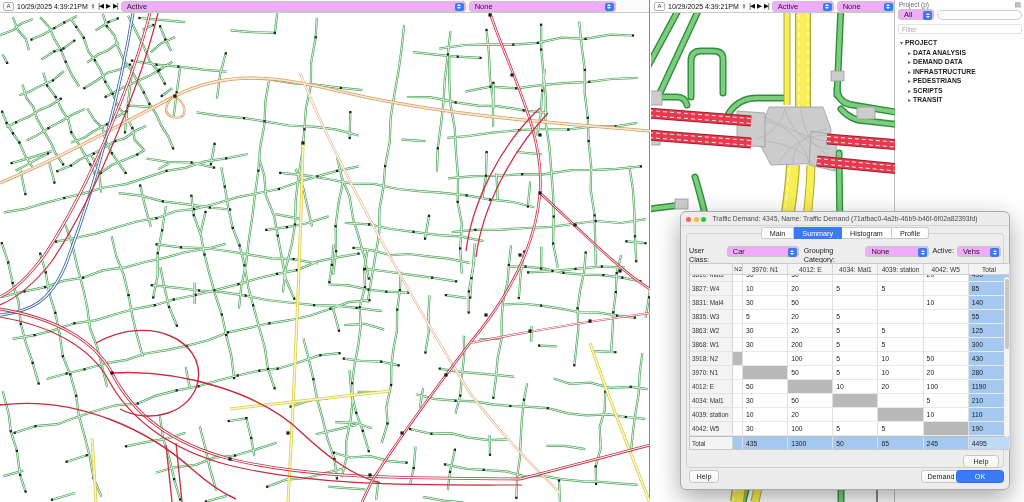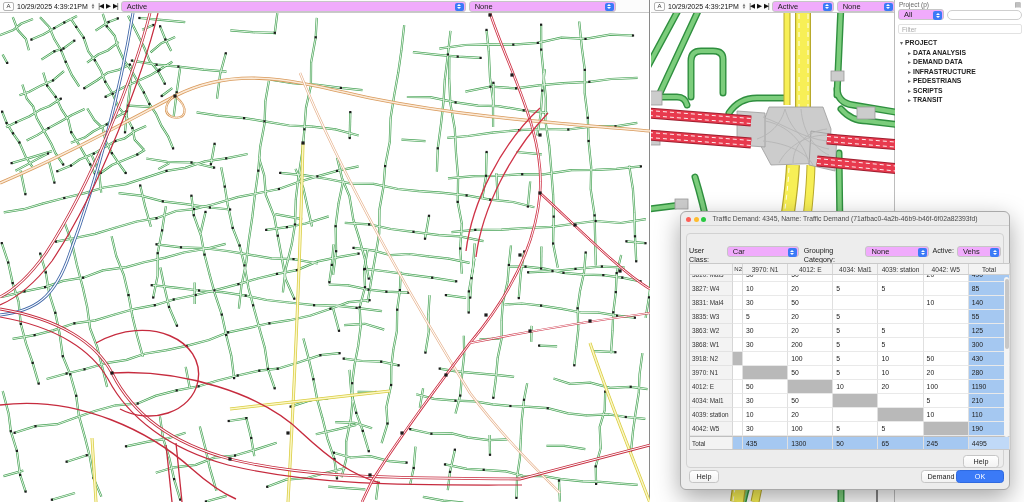--- a/index.html
+++ b/index.html
@@ -957,21 +957,21 @@
           <path d="M166,150.5 L250,158.5"></path>
       </g>
       <path d="M226,420 L226,489" stroke="#333" stroke-width="1.2" fill="none"></path>
     </svg>
   </div>
 
   <div class="pane" id="proj-pane">
     <span class="pp-title">Project (p)</span>
     <span class="pp-opt">▤</span>
     <div class="pp-row">
-      <span class="combo" style="width:46px">
+      <span class="combo" style="width:36px">
         <span>All</span>
         <span class="step">
             <b class="up"></b>
             <b class="dn"></b>
           </span>
       </span>
       <input class="pp-search" placeholder="" style="">
     </div>
     <input class="pp-filter" placeholder="Filter" style="">
     <div id="tree">
@@ -1010,20 +1010,26 @@
     <div class="dlg-titlebar">
       <span class="tl">
         <i class="r"></i>
         <i class="y"></i>
         <i class="g"></i>
       </span>
       <span>Traffic Demand: 4345, Name: Traffic Demand  (71afbac0-4a2b-46b9-b46f-6f02a82393fd)</span>
     </div>
 
     <div class="groupbox"></div>
+    <div class="tabs" id="tabbar">
+        <div class="tab">Main</div>
+        <div class="tab sel">Summary</div>
+        <div class="tab">Histogram</div>
+        <div class="tab">Profile</div>
+      </div>
 
     <div class="ctl-row">
       <span class="lbl">User Class:</span>
       <span class="combo" style="width:72px">
         <span>Car</span>
         <span class="step">
             <b class="up"></b>
             <b class="dn"></b>
           </span>
       </span>

